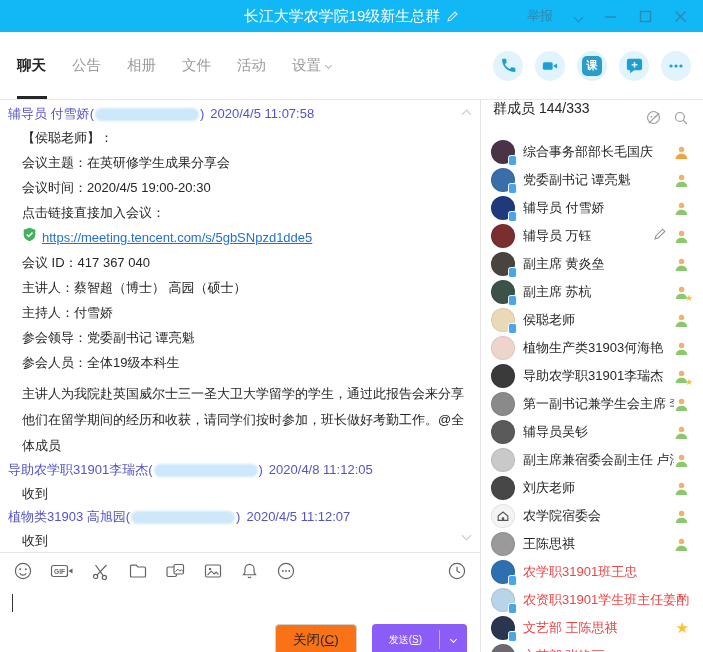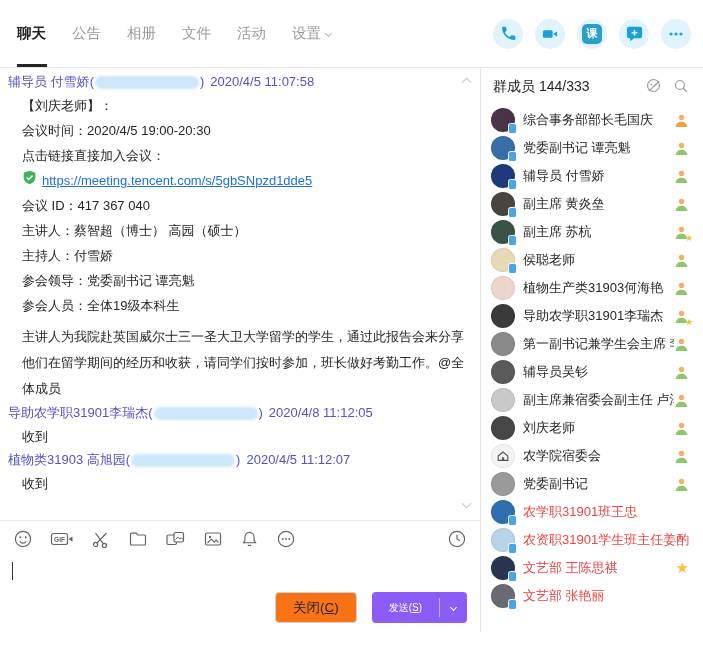--- a/index.html
+++ b/index.html
@@ -78,21 +78,21 @@
     font-family:inherit; }
   .btn-send { display:flex; height:31px; border-radius:4px; background:#8b5cf6;
     color:#fff; font-size:10px; overflow:hidden; cursor:default; }
   .send-main { padding:0 17px; display:flex; align-items:center; }
   .send-split { width:1px; background:rgba(255,255,255,.5); margin:6px 0; }
   .send-caret { width:27px; display:flex; align-items:center; justify-content:center; }
   .u { text-decoration:underline; }
 
   
   .member-col { width:221px; display:flex; flex-direction:column; background:#fff; }
-  .member-header { height:38px; display:flex; align-items:center;
+  .member-header { height:38px; display:flex; 
     padding:0 13px 0 12px; font-size:14px; color:#262626;gap:44px; }
   .member-header .hdr-icons { margin-left:auto; display:flex; gap:11px;
     color:#9b9b9b; align-items:center; }
   .member-list { flex:1; overflow:hidden; }
   .member-row { height:28px; display:flex; align-items:center;
     padding:0 13px 0 10px; }
   .avatar { width:24px; height:24px; border-radius:50%; position:relative;
     flex:none; box-shadow:inset 0 0 0 1px rgba(0,0,0,.07);
     display:flex; align-items:center; justify-content:center; }
   .phone-badge { position:absolute; right:-2px; bottom:-2px; width:9px;
@@ -105,20 +105,47 @@
   .person-wrap { position:relative; display:flex; }
   .mini-star { position:absolute; right:-4px; bottom:-3px; font-size:9px;
     color:#f6c334; text-shadow:0 0 1px #fff; }
   .big-star { font-size:15px; color:#f6c334; }
 </style>
 </head>
 <body>
 
 <div class="window">
 
+  <div class="titlebar">
+    <div class="title-wrap">
+      <span>长江大学农学院19级新生总群</span>
+      <svg width="13" height="13" viewBox="0 0 16 16">
+        <path d="M2.5 13.5l1-3.4 7.6-7.6 2.4 2.4-7.6 7.6-3.4 1z" fill="none" stroke="#dff4fd" stroke-width="1.3"></path>
+      </svg>
+    </div>
+    <div class="controls">
+      <span class="report">举报</span>
+      <span><i class="chev"></i></span>
+      <span class="ctl">
+        <svg width="13" height="13" viewBox="0 0 13 13">
+            <path d="M1 7h11" stroke="#2e89ad" stroke-width="1.4"></path>
+          </svg>
+        </span>
+      <span class="ctl">
+        <svg width="13" height="13" viewBox="0 0 13 13">
+            <rect x="1.5" y="1.5" width="10" height="10" fill="none" stroke="#2e89ad" stroke-width="1.4"></rect>
+          </svg>
+        </span>
+      <span class="ctl">
+        <svg width="13" height="13" viewBox="0 0 13 13">
+            <path d="M1.5 1.5l10 10M11.5 1.5l-10 10" stroke="#2e89ad" stroke-width="1.4"></path>
+          </svg>
+        </span>
+    </div>
+  </div>
 
   <div class="tabbar">
     <div class="tabs" id="tabs">
         <div class="tab active">
           <span>聊天</span>
           <i class="tab-underline"></i>
         </div>
         <div class="tab">
           <span>公告</span>
         </div>
@@ -175,21 +202,22 @@
         <span class="scroll-chev bottom"><i class="chev"></i></span>
       <div class="msg">
             <div class="sender-line">
               <span class="sender">辅导员 付雪娇</span>
               <span class="paren">(</span>
               <span class="blur-pill"></span>
               <span class="paren">)</span>
               <span class="time">2020/4/5 11:07:58</span>
             </div>
             <div class="msg-lines">
-              <div class="line">【刘庆老师】：</div>
+              <div class="line">【侯聪老师】：</div>
+              <div class="line">会议主题：在英研修学生成果分享会</div>
               <div class="line">会议时间：2020/4/5 19:00-20:30</div>
               <div class="line">点击链接直接加入会议：</div>
               <div class="line link-line">
                 <span class="shield"><svg width="15" height="15" viewBox="0 0 16 16">
                     <path d="M8 .8l6.2 2.1v5c0 3.6-2.6 5.7-6.2 7.3C4.4 13.6 1.8 11.5 1.8 7.9v-5L8 .8z" fill="#43b05c"></path>
                     <path d="M5 8l2.1 2.1L11.2 6" fill="none" stroke="#fff" stroke-width="1.6"></path>
                   </svg></span>
                 <a class="msg-link">https://meeting.tencent.com/s/5gbSNpzd1dde5</a>
               </div>
               <div class="line">会议 ID：417 367 040</div>
@@ -364,20 +392,35 @@
             <span class="row-icons">
               <span class="person-wrap">
                 <svg width="15" height="15" viewBox="0 0 16 16">
                   <circle cx="8" cy="4.8" r="2.9" fill="#f2b06a"></circle>
                   <path d="M1.8 15c.3-3.8 3-5.7 6.2-5.7s5.9 1.9 6.2 5.7z" fill="#8cc96d"></path>
                 </svg>
               </span>
             </span>
           </div>
           <div class="member-row">
+            <span class="avatar" style="background: rgb(122, 46, 46);"></span>
+            <span class="m-name">辅导员 万钰</span>
+            <span class="row-icons">
+              <span class="pencil"><svg width="14" height="14" viewBox="0 0 16 16">
+                  <path d="M2.2 13.8l1.1-3.6 7.7-7.7 2.5 2.5-7.7 7.7-3.6 1.1z" fill="none" stroke="#8f8f8f" stroke-width="1.2"></path>
+                </svg></span>
+              <span class="person-wrap">
+                <svg width="15" height="15" viewBox="0 0 16 16">
+                  <circle cx="8" cy="4.8" r="2.9" fill="#f2b06a"></circle>
+                  <path d="M1.8 15c.3-3.8 3-5.7 6.2-5.7s5.9 1.9 6.2 5.7z" fill="#8cc96d"></path>
+                </svg>
+              </span>
+            </span>
+          </div>
+          <div class="member-row">
             <span class="avatar" style="background: rgb(74, 68, 62);">
               <i class="phone-badge"></i>
             </span>
             <span class="m-name">副主席 黄炎垒</span>
             <span class="row-icons">
               <span class="person-wrap">
                 <svg width="15" height="15" viewBox="0 0 16 16">
                   <circle cx="8" cy="4.8" r="2.9" fill="#f2b06a"></circle>
                   <path d="M1.8 15c.3-3.8 3-5.7 6.2-5.7s5.9 1.9 6.2 5.7z" fill="#8cc96d"></path>
                 </svg>
@@ -498,21 +541,21 @@
               <span class="person-wrap">
                 <svg width="15" height="15" viewBox="0 0 16 16">
                   <circle cx="8" cy="4.8" r="2.9" fill="#f2b06a"></circle>
                   <path d="M1.8 15c.3-3.8 3-5.7 6.2-5.7s5.9 1.9 6.2 5.7z" fill="#8cc96d"></path>
                 </svg>
               </span>
             </span>
           </div>
           <div class="member-row">
             <span class="avatar" style="background: rgb(154, 154, 154);"></span>
-            <span class="m-name">党委副书记</span>
+            <span class="m-name">王陈思祺</span>
             <span class="row-icons">
               <span class="person-wrap">
                 <svg width="15" height="15" viewBox="0 0 16 16">
                   <circle cx="8" cy="4.8" r="2.9" fill="#f2b06a"></circle>
                   <path d="M1.8 15c.3-3.8 3-5.7 6.2-5.7s5.9 1.9 6.2 5.7z" fill="#8cc96d"></path>
                 </svg>
               </span>
             </span>
           </div>
           <div class="member-row red">

